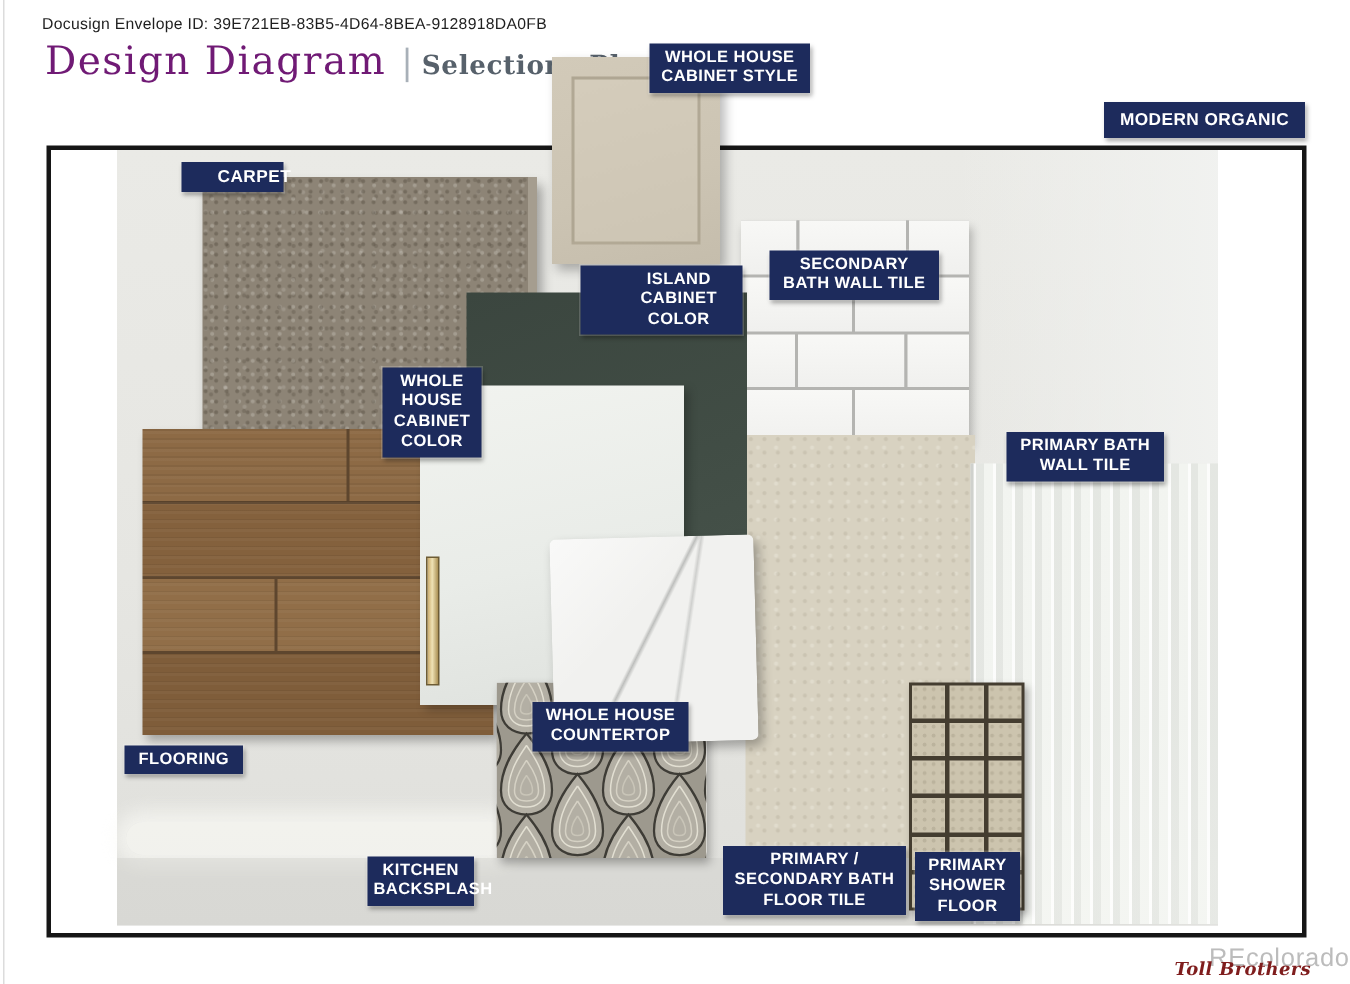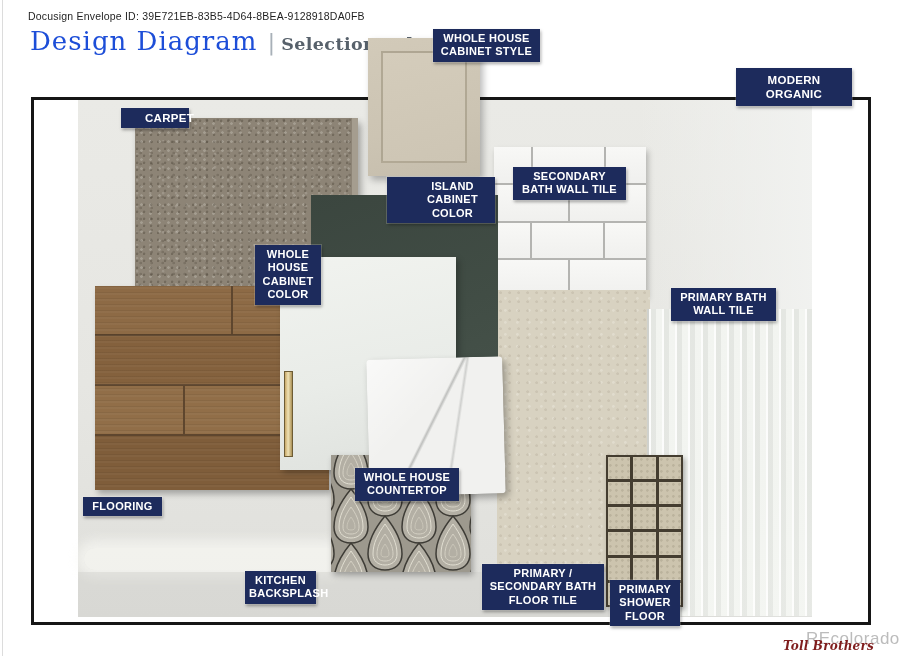--- a/index.html
+++ b/index.html
@@ -6,21 +6,21 @@
   body{background:#fff;}
   .canvas{position:relative;width:900px;height:656px;background:#ffffff;overflow:hidden;
           font-family:"Liberation Sans",sans-serif;}
   .canvas *{box-sizing:border-box;}
   .abs{position:absolute;}
 
   
   .page-edge{left:2px;top:0;width:1px;height:656px;background:#dcdcdc;}
   .envelope{left:28px;top:10px;font-size:10.5px;color:#1f1f1f;letter-spacing:.2px;}
   .titlebar{left:30px;top:26px;white-space:nowrap;}
-  .title-main{font-family:"DejaVu Serif",serif;font-size:26px;color:#1d4ed8;letter-spacing:1px;}
+  .title-main{font-family:"DejaVu Serif",serif;font-size:26px;color:#701a75;letter-spacing:1px;}
   .title-sep{font-family:"DejaVu Serif",serif;font-size:23px;color:#a8b0b8;margin:0 6px 0 10px;font-weight:300;}
   .title-sub{font-family:"DejaVu Serif",serif;font-size:17.5px;font-weight:bold;color:#57616b;letter-spacing:.4px;}
 
   
   .frame-bg{left:34px;top:100px;width:834px;height:522px;background:#ffffff;z-index:0;}
   .frame-border{left:31px;top:97px;width:840px;height:528px;border:3px solid #161616;z-index:5;pointer-events:none;}
   .photo{left:78px;top:100px;width:734px;height:517px;z-index:1;
          background:linear-gradient(180deg,#eaeae6 0%,#e6e6e2 55%,#dfdfdb 100%);}
   .photo-right-light{left:638px;top:100px;width:174px;height:517px;z-index:1;
          background:linear-gradient(90deg,rgba(238,239,237,0),rgba(241,242,240,.95));}
@@ -106,31 +106,31 @@
     background-color:#ccc4ae;
     background-image:radial-gradient(circle at 40% 40%, rgba(110,100,78,.18) 1px, transparent 1.6px);
     background-size:6px 6px;}
 
   
   .tag{position:absolute;z-index:7;background:#1d2b5c;color:#ffffff;
     font-weight:bold;font-size:11px;line-height:1.22;text-align:center;
     padding:3px 4px;letter-spacing:.3px;white-space:pre-line;
     box-shadow:0 0 0 1px rgba(255,255,255,.18),1px 2px 3px rgba(0,0,0,.35);}
   .tag-cabinet-style{left:433px;top:29px;width:107px;}
-  .tag-modern-organic{left:736px;top:68px;width:116px;font-size:11.5px;padding:5px 4px;}
+  .tag-modern-organic{left:736px;top:68px;width:134px;font-size:11.5px;padding:5px 4px;}
   .tag-carpet{left:121px;top:108px;width:68px;font-size:11.5px;padding-left:24px;}
   .tag-secondary-bath-wall-tile{left:513px;top:125px;width:113px;margin-top:42px;}
   .tag-island-cabinet-color{left:387px;top:177px;width:108px;padding-left:27px;}
   .tag-whole-house-cabinet-color{left:255px;top:245px;width:66px;}
   .tag-primary-bath-wall-tile{left:671px;top:288px;width:105px;}
   .tag-flooring{left:83px;top:497px;width:79px;font-size:11px;}
   .tag-whole-house-countertop{left:355px;top:468px;width:104px;}
   .tag-kitchen-backsplash{left:245px;top:571px;width:71px;}
   .tag-primary-secondary-bath-floor-tile{left:482px;top:564px;width:122px;}
-  .tag-primary-shower-floor{left:610px;top:580px;width:70px;}
+  .tag-primary-shower-floor{left:610px;top:568px;width:70px;}
 
   
   .recolorado{left:806px;top:629px;z-index:8;font-size:17px;color:#bcbcbc;letter-spacing:.5px;}
   .tollbrothers{left:783px;top:639px;z-index:9;font-family:"DejaVu Serif",serif;
     font-style:italic;font-weight:bold;font-size:12px;color:#7f1d1d;letter-spacing:.2px;}
 </style>
 </head>
 <body>
 
 <div class="canvas">

